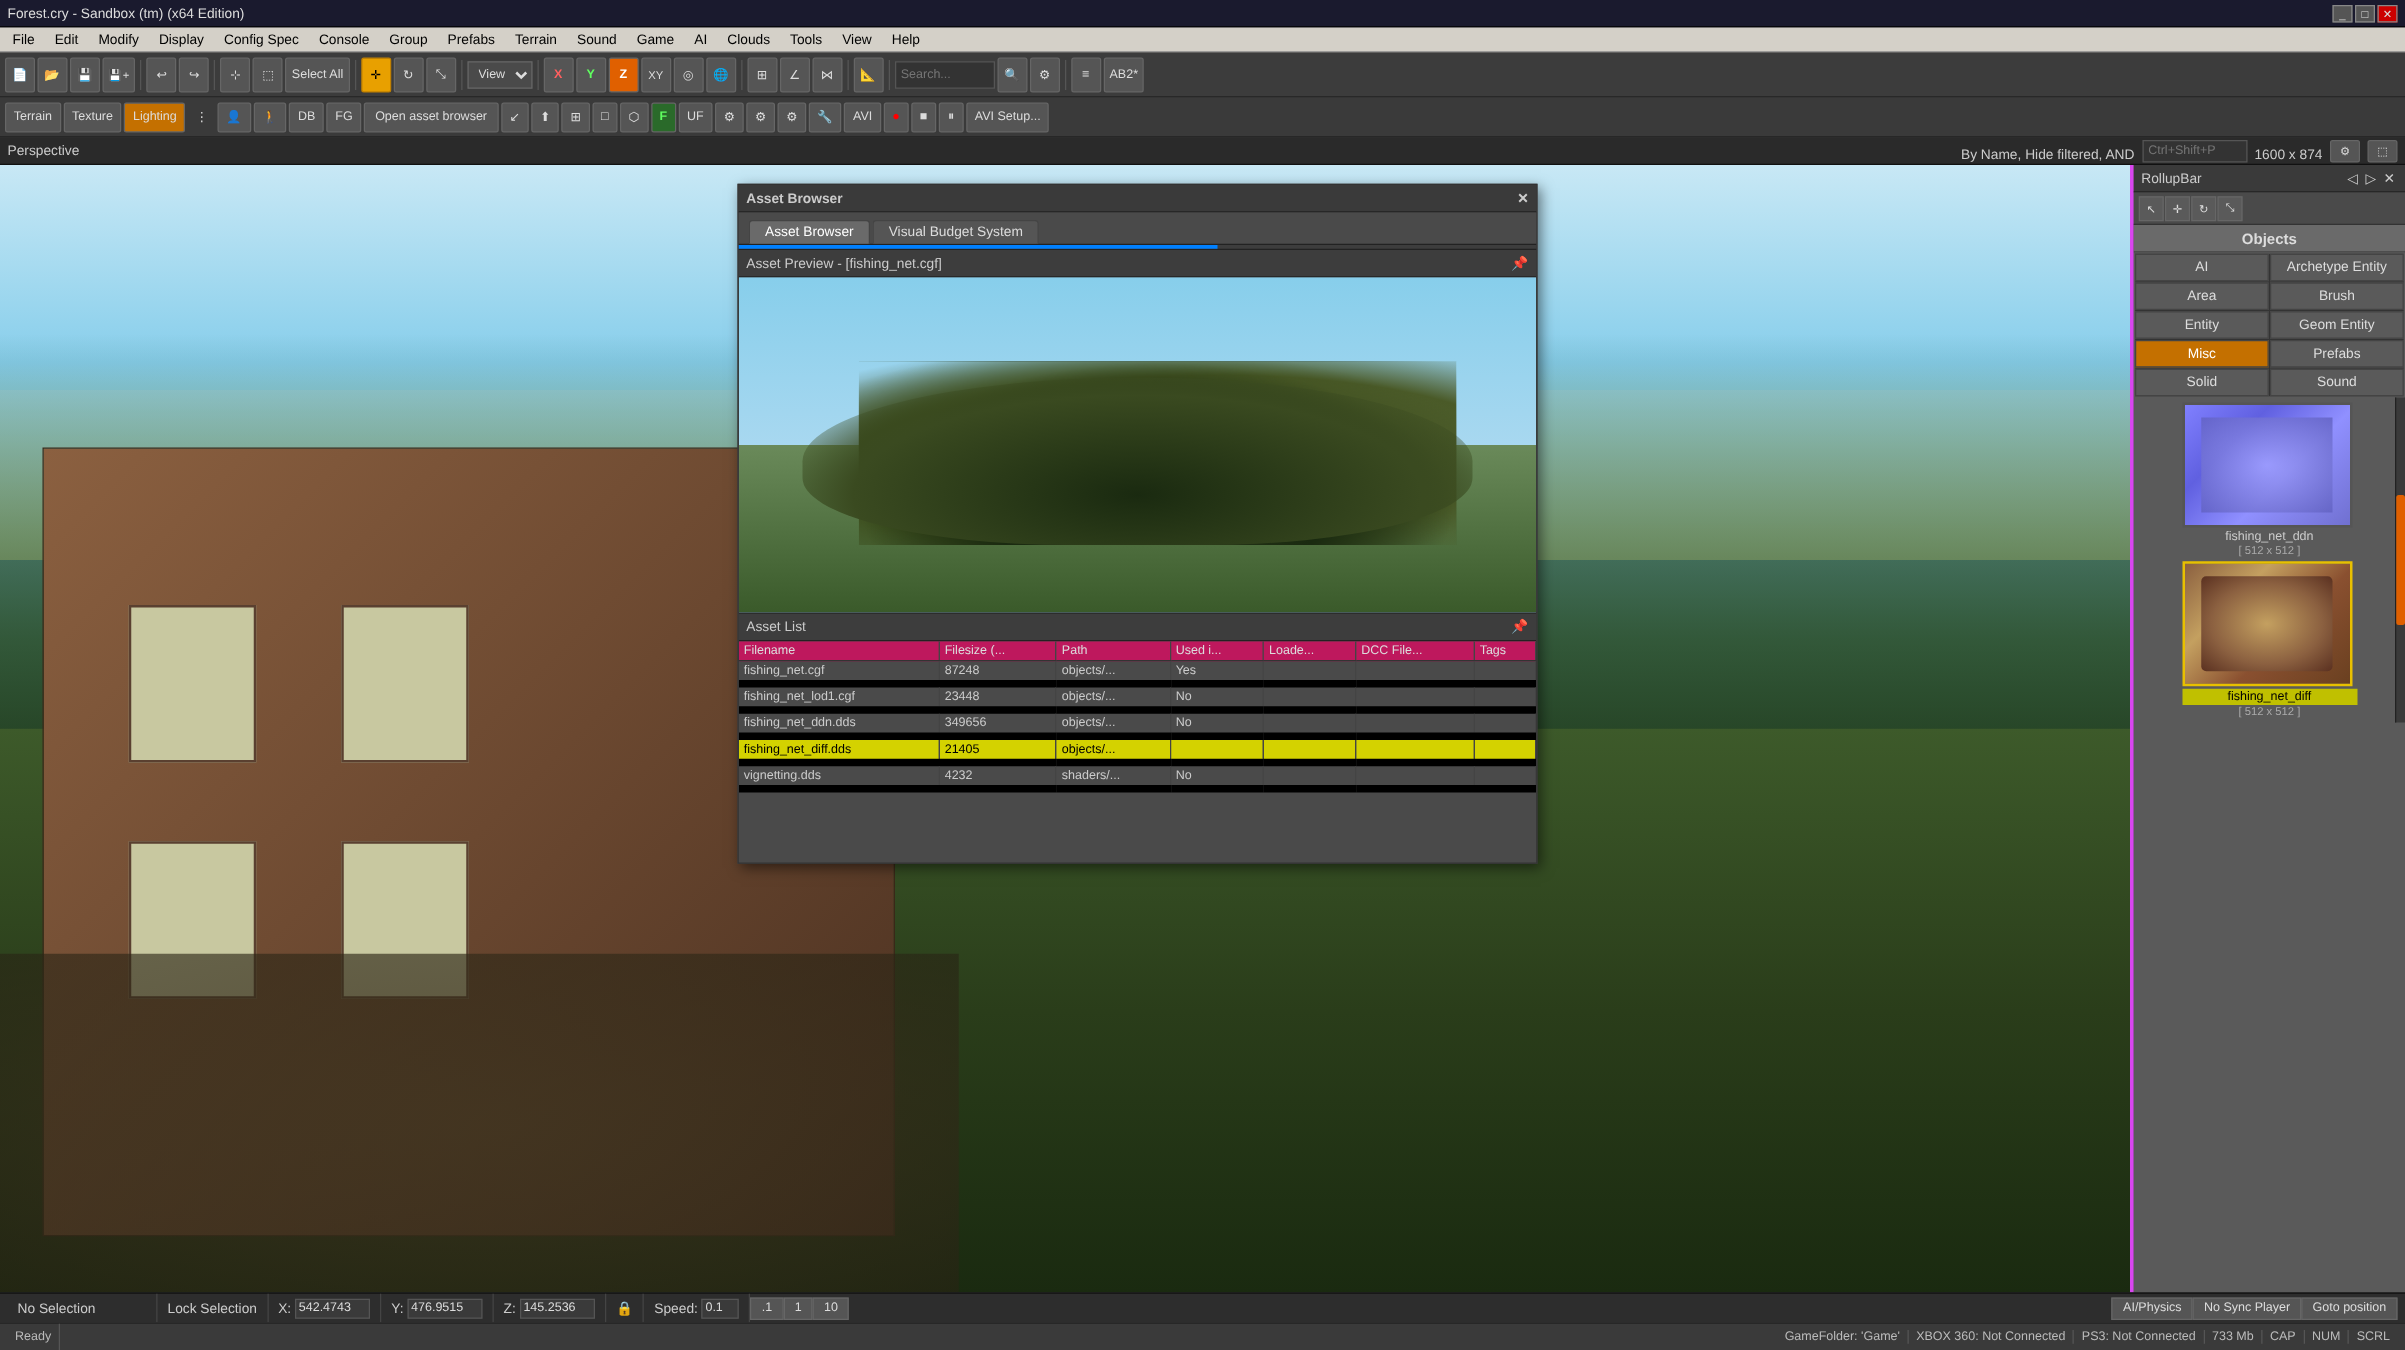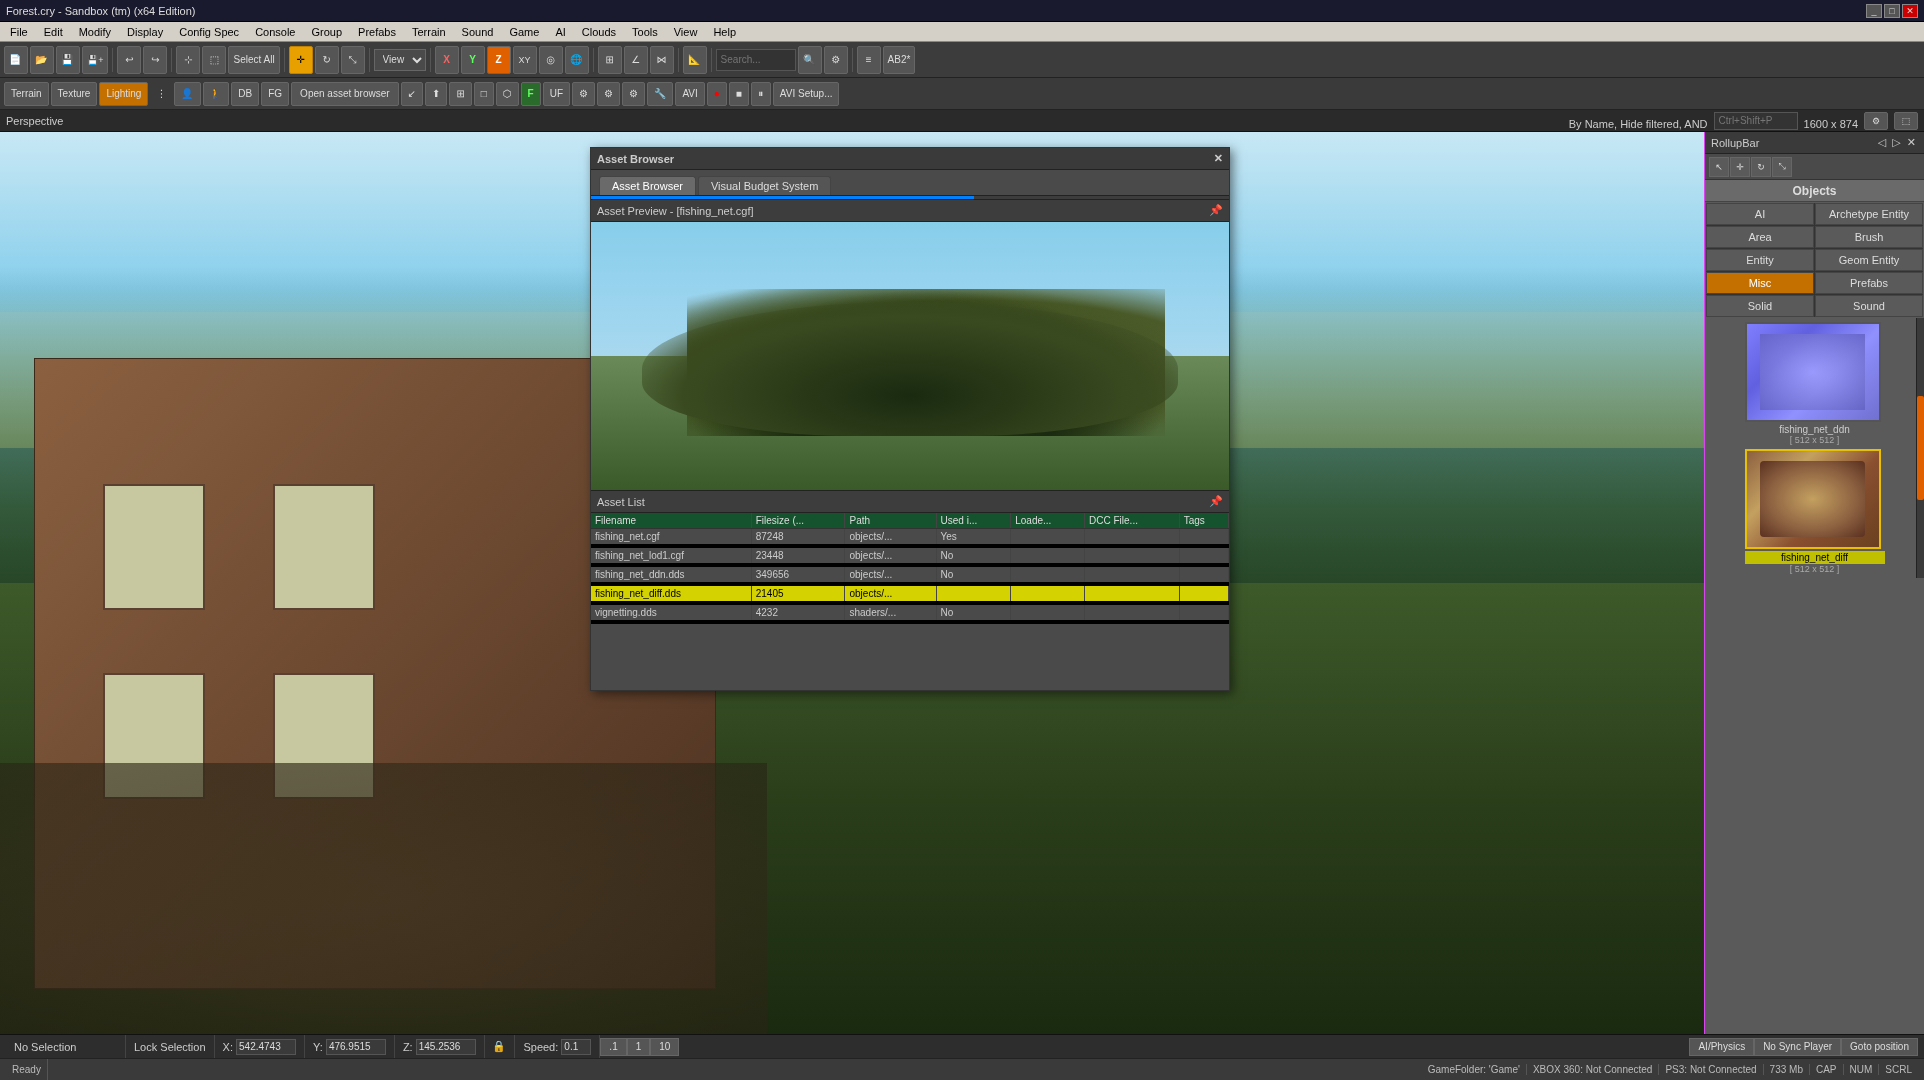--- a/index.html
+++ b/index.html
@@ -123,21 +123,21 @@
       position: absolute; bottom: 0; left: 0; width: 45%; height: 30%;
       background: radial-gradient(ellipse, rgba(60,50,30,0.8) 0%, rgba(40,35,20,0.6) 100%);
     }
     .scene-fog {
       position: absolute; top: 20%; left: 0; right: 0; height: 30%;
       background: rgba(200,220,210,0.2);
     }
 
     
     #right-panel {
-      width: 220px; background: #4a4a4a; border-left: 1px solid #d946ef;
+      width: 220px; background: #4a4a4a; border-left: 3px solid #d946ef;
       display: flex; flex-direction: column;
     }
     #rollupbar-header {
       height: 22px; background: #3a3a3a; display: flex; align-items: center;
       padding: 0 6px; justify-content: space-between; border-bottom: 1px solid #222;
     }
     #rollupbar-header span { font-size: 11px; color: #ccc; }
     #rollupbar-header-controls { display: flex; gap: 2px; }
     .rb-icon { color: #aaa; font-size: 12px; cursor: pointer; padding: 0 2px; }
 
@@ -238,26 +238,26 @@
 
     
     #ab-list-section { flex: 1; display: flex; flex-direction: column; overflow: hidden; }
     #ab-list-header-bar {
       height: 22px; background: #3d3d3d; display: flex; align-items: center;
       padding: 0 6px; border-bottom: 1px solid #222; justify-content: space-between;
     }
     #ab-list-header-bar span { font-size: 11px; color: #ccc; }
     .ab-list-table { width: 100%; font-size: 10px; border-collapse: collapse; }
     .ab-list-thead th {
-      background: #14532d; padding: 2px 4px; text-align: left;
+      background: #be185d; padding: 2px 4px; text-align: left;
       border-right: 1px solid #444; border-bottom: 1px solid #333; color: #ddd;
       font-weight: normal; cursor: pointer; white-space: nowrap;
     }
     .ab-list-row td {
-      padding: 2px 4px; border-right: 1px solid #444; border-bottom: 4px solid #000000;
+      padding: 2px 4px; border-right: 1px solid #444; border-bottom: 6px solid #000000;
       color: #ccc; white-space: nowrap; overflow: hidden; max-width: 100px;
     }
     .ab-list-row.selected td { background: #d4d200; color: #000; }
     #ab-list-container { overflow-y: auto; flex: 1; }
     .thumb-item {
       width: 140px; text-align: center; cursor: pointer;
     }
     .thumb-img {
       width: 136px; height: 100px; border: 2px solid #555; overflow: hidden;
       display: flex; align-items: center; justify-content: center;

